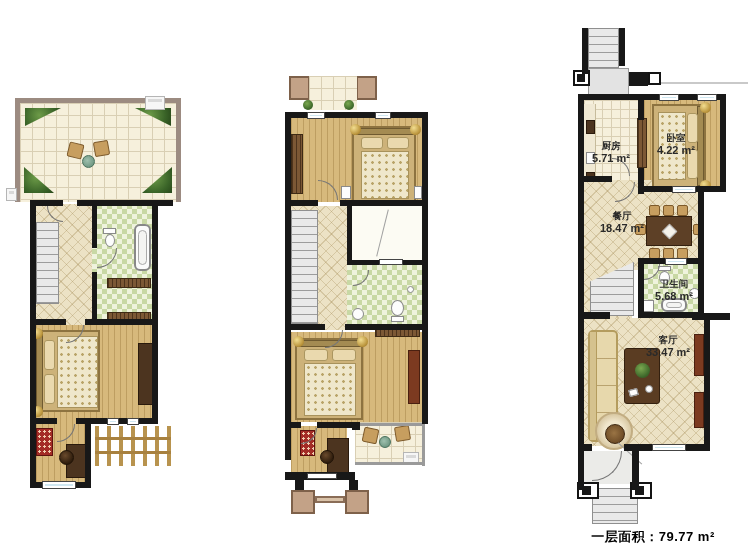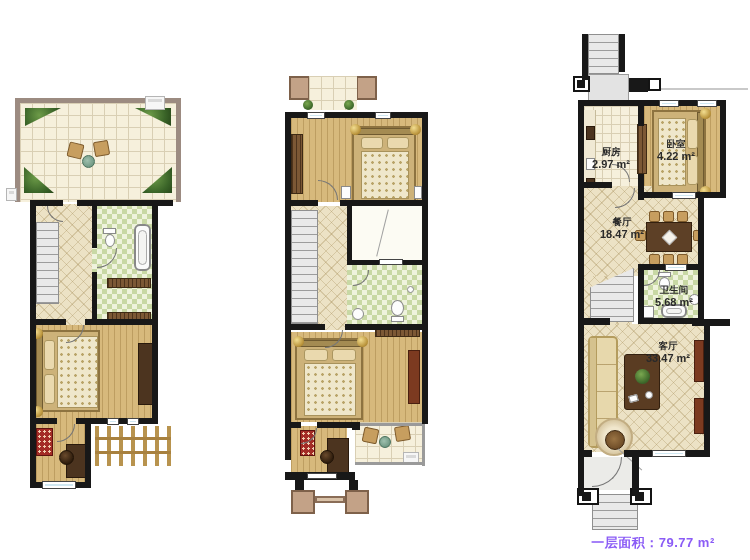--- a/index.html
+++ b/index.html
@@ -68,21 +68,21 @@
   .snail{position:absolute;border-radius:50%;border:1px solid #3c2610;
     background:radial-gradient(circle at 45% 45%,#9a7444,#5c3c1c)}
   .trellis{position:absolute;
     background-image:repeating-linear-gradient(90deg,#b8934e 0 4px,transparent 4px 12px)}
   .rail{position:absolute;background:#a8813f;height:3px}
   .tag{position:absolute;background:#f6f6f6;border:1px solid #b5b5b5;z-index:8}
   .tag-in{position:absolute;left:2px;top:2px;right:2px;height:3px;background:#d9d9d9}
   .roomlabel{position:absolute;text-align:center;color:#2a2a2a;line-height:1.25;z-index:30}
   .roomlabel .rname{font-size:9.5px;font-weight:bold}
   .roomlabel .rarea{font-size:11px;font-weight:bold}
-  .caption{position:absolute;font-size:13px;font-weight:bold;color:#8b5cf6;
+  .caption{position:absolute;font-size:13px;font-weight:bold;color:#000000;
     letter-spacing:.5px;text-align:center;z-index:30}
   .diagline{position:absolute;background:#a0a0a0;z-index:6}
 </style>
 </head>
 <body>
 
 <div class="canvas">
 
   <section class="plan" style="left:15px;top:96px;width:170px;height:400px">
 
@@ -237,21 +237,21 @@
     <div class="window" style="left:24px;top:401px;width:30px;height:6px"></div>
     <div class="wall-thin" style="left:72px;top:390px;width:70px;height:3px"></div>
 
     <div class="wall" style="left:12px;top:408px;width:9px;height:10px"></div>
     <div class="wall" style="left:66px;top:408px;width:9px;height:10px"></div>
     <div class="pillar" style="left:8px;top:418px;width:24px;height:24px"></div>
     <div class="pillar" style="left:62px;top:418px;width:24px;height:24px"></div>
     <div class="a" style="left:32px;top:424px;width:30px;height:7px;background:#d9c2a8;border:2px solid #8a6d57"></div>
   </section>
 
-  <section class="plan" style="left:573px;top:34px;width:177px;height:524px">
+  <section class="plan" style="left:573px;top:28px;width:177px;height:524px">
 
     <div class="a stairs" style="left:15px;top:0;width:31px;height:40px"></div>
     <div class="a" style="left:15px;top:40px;width:41px;height:32px;background:#e3e3e3;border:1px solid #9a9a9a"></div>
     <div class="wall" style="left:9px;top:0;width:6px;height:46px"></div>
     <div class="wall" style="left:46px;top:0;width:6px;height:38px"></div>
     <div class="pad" style="left:0;top:42px;width:17px;height:16px"></div>
     <div class="wall" style="left:4px;top:46px;width:8px;height:8px"></div>
     <div class="wall" style="left:56px;top:44px;width:19px;height:14px"></div>
     <div class="pad" style="left:75px;top:44px;width:13px;height:13px"></div>
     <div class="a" style="left:75px;top:54px;width:100px;height:2px;background:#c9c9c9"></div>
@@ -345,21 +345,21 @@
     <div class="wall" style="left:113px;top:416px;width:24px;height:7px"></div>
     <div class="arc c-tl" style="left:19px;top:423px;width:30px;height:30px"></div>
     <div class="wall" style="left:59px;top:423px;width:7px;height:39px"></div>
     <div class="pad" style="left:4px;top:454px;width:22px;height:17px"></div>
     <div class="wall" style="left:9px;top:458px;width:9px;height:9px"></div>
     <div class="pad" style="left:57px;top:454px;width:22px;height:17px"></div>
     <div class="wall" style="left:62px;top:458px;width:9px;height:9px"></div>
 
     <div class="roomlabel" style="left:10px;top:112px;width:56px">
       <div class="rname">厨房</div>
-      <div class="rarea">2.97 m²</div>
+      <div class="rarea">5.71 m²</div>
     </div>
     <div class="roomlabel" style="left:79px;top:104px;width:48px">
       <div class="rname">卧室</div>
       <div class="rarea">4.22 m²</div>
     </div>
     <div class="roomlabel" style="left:23px;top:182px;width:52px">
       <div class="rname">餐厅</div>
       <div class="rarea">18.47 m²</div>
     </div>
     <div class="roomlabel" style="left:73px;top:250px;width:56px">

